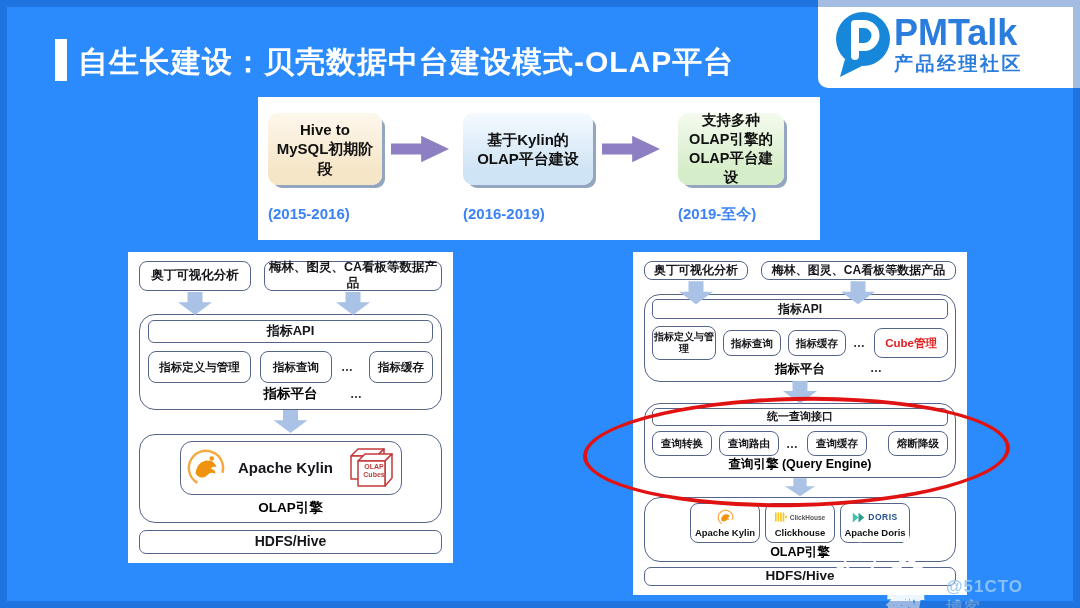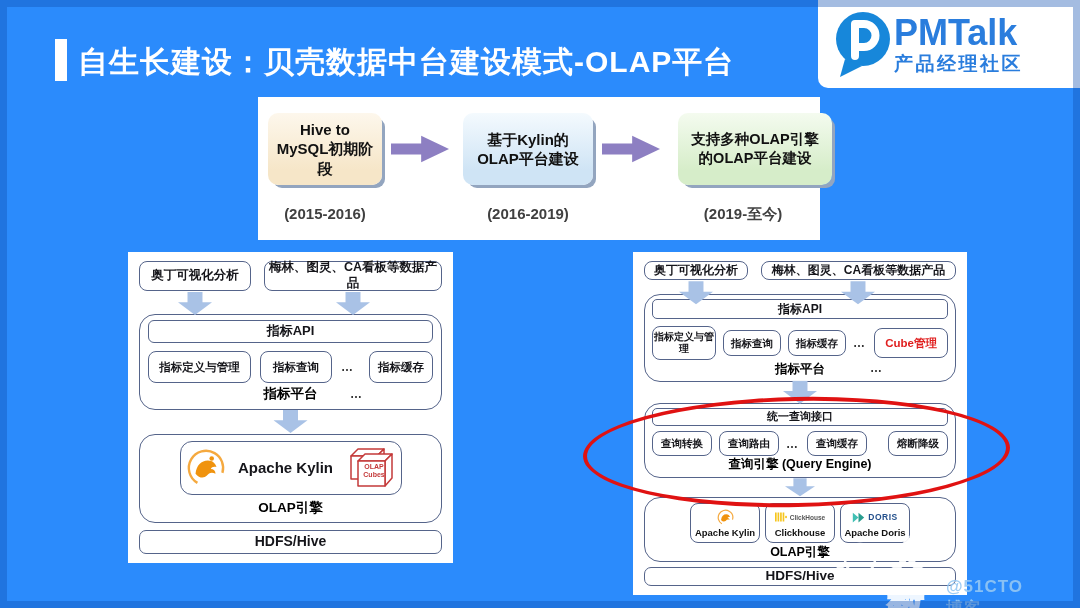--- a/index.html
+++ b/index.html
@@ -19,22 +19,22 @@
   .pm-name{font-size:36px;font-weight:bold;color:#2a7ddd;}
   .pm-sub{font-size:19px;font-weight:bold;color:#2a7ddd;letter-spacing:2.5px;margin-top:2px;}
 
   
   .stages{position:absolute;left:258px;top:97px;width:562px;height:143px;background:#fff;}
   .sbox{position:absolute;top:16px;height:72px;border-radius:10px;display:flex;align-items:center;justify-content:center;
         text-align:center;font-weight:bold;font-size:15px;line-height:1.3;color:#111;padding:2px 8px;
         box-shadow:4px 4px 0 -1px #93a5bf;}
   .s1{left:10px;width:114px;background:linear-gradient(180deg,#fdf7ec 0%,#f6e6c8 80%);}
   .s2{left:205px;width:130px;background:linear-gradient(180deg,#f4fafe 0%,#cfe4f5 80%);}
-  .s3{left:420px;width:154px;background:linear-gradient(180deg,#f4fbef 0%,#d6edc9 80%);font-size:14.5px;}
-  .sdate{position:absolute;top:108px;text-align:center;font-weight:bold;font-size:15px;color:#404040;}
+  .s3{left:420px;width:106px;background:linear-gradient(180deg,#f4fbef 0%,#d6edc9 80%);font-size:14.5px;}
+  .sdate{position:absolute;top:108px;text-align:left;font-weight:bold;font-size:15px;color:#3b82f6;}
   .d1{left:10px;width:114px;} .d2{left:205px;width:130px;} .d3{left:420px;width:130px;}
   .arrow-right{position:absolute;top:37px;width:58px;height:30px;background:#8d7fc2;
                clip-path:polygon(0 32%,52% 32%,52% 6%,100% 50%,52% 94%,52% 68%,0 68%);
                filter:drop-shadow(1.5px 1.5px 0 #5c4d99);}
   .ar1{left:133px;} .ar2{left:344px;}
 
   
   .arch{position:absolute;background:#fff;padding:9px 11px;display:flex;flex-direction:column;overflow:hidden;}
   .arch-left{left:128px;top:252px;width:325px;height:311px;}
   .arch-right{left:633px;top:252px;width:334px;height:343px;}

